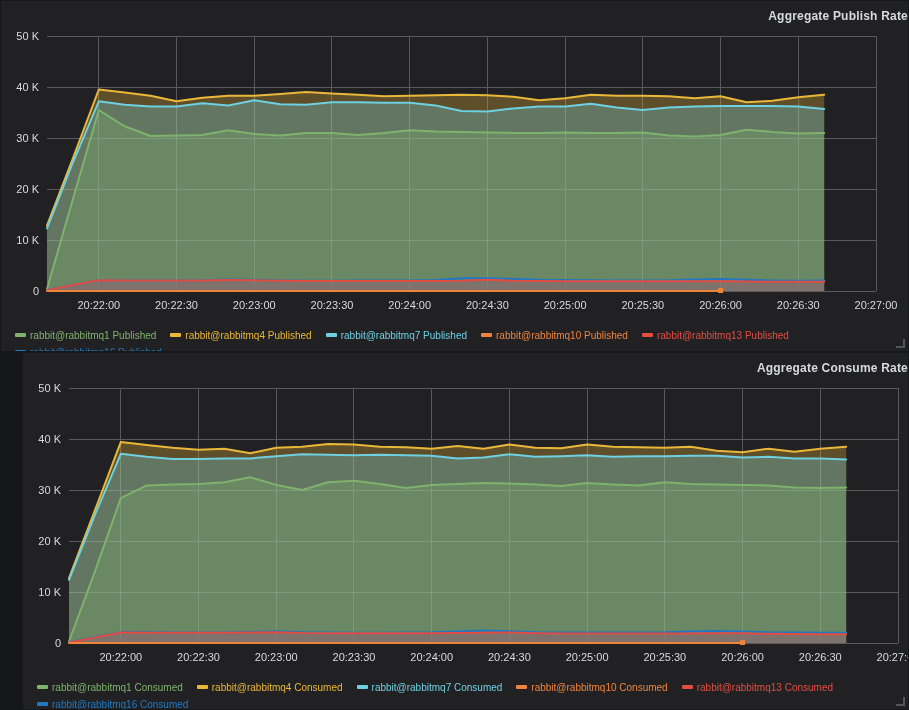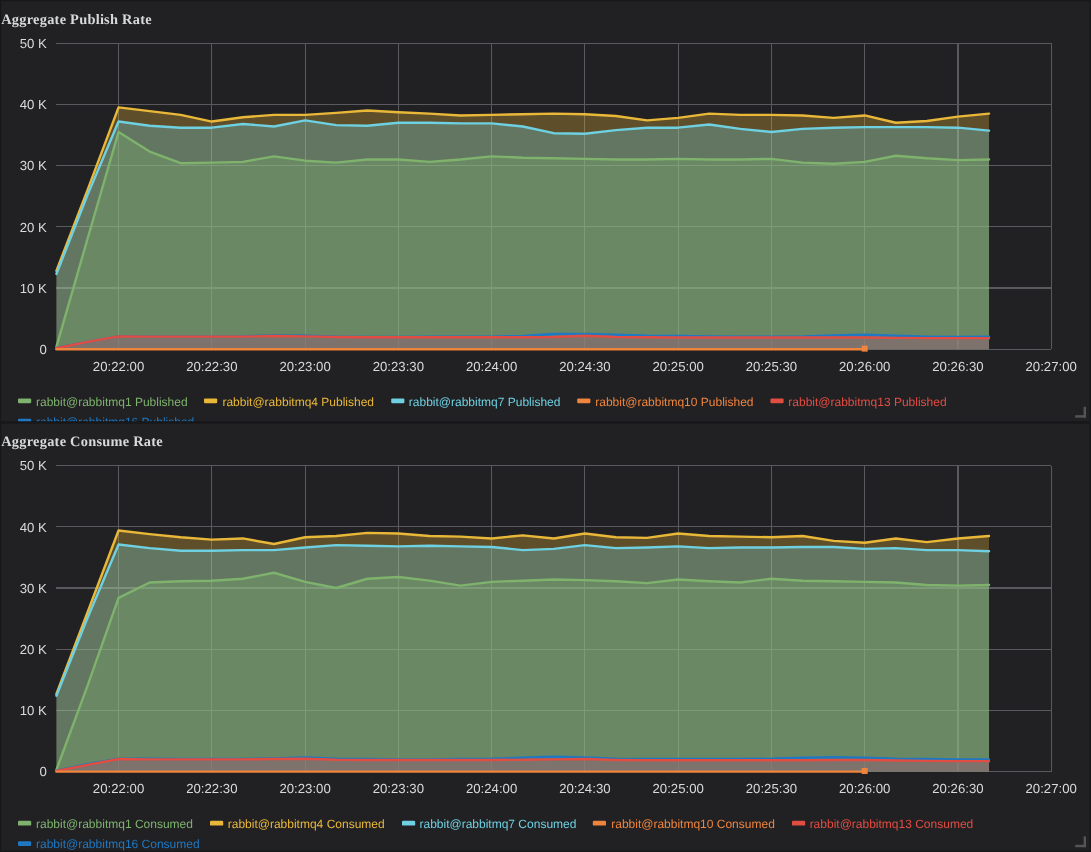--- a/index.html
+++ b/index.html
@@ -11,30 +11,29 @@
     overflow:hidden;
   }
   .panel{
     position:relative;
     background:#212124;
     border:1px solid #161719;
     box-sizing:border-box;
     overflow:hidden;
   }
   #panel-publish{height:352px;}
-  #panel-consume{height:358px;}
+  #panel-consume{height:358px;margin-left:22px;}
   .panel-title{
-    text-align:left;
+    text-align:right;
     font-size:12px;
     font-weight:bold;
     color:#d8d9da;
     padding-top:8px;
     letter-spacing:.2px;
     height:17px;
-    font-family:Liberation Serif, serif;
   }
   .chart-wrap{position:relative;width:909px;}
   svg{display:block;}
   .axis-label{fill:#d8d9da;font-size:11px;font-family:"Liberation Sans",sans-serif;}
   .legend{
     padding:4px 0 0 14px;
     line-height:17px;
   }
   .legend-item{
     display:inline-block;

